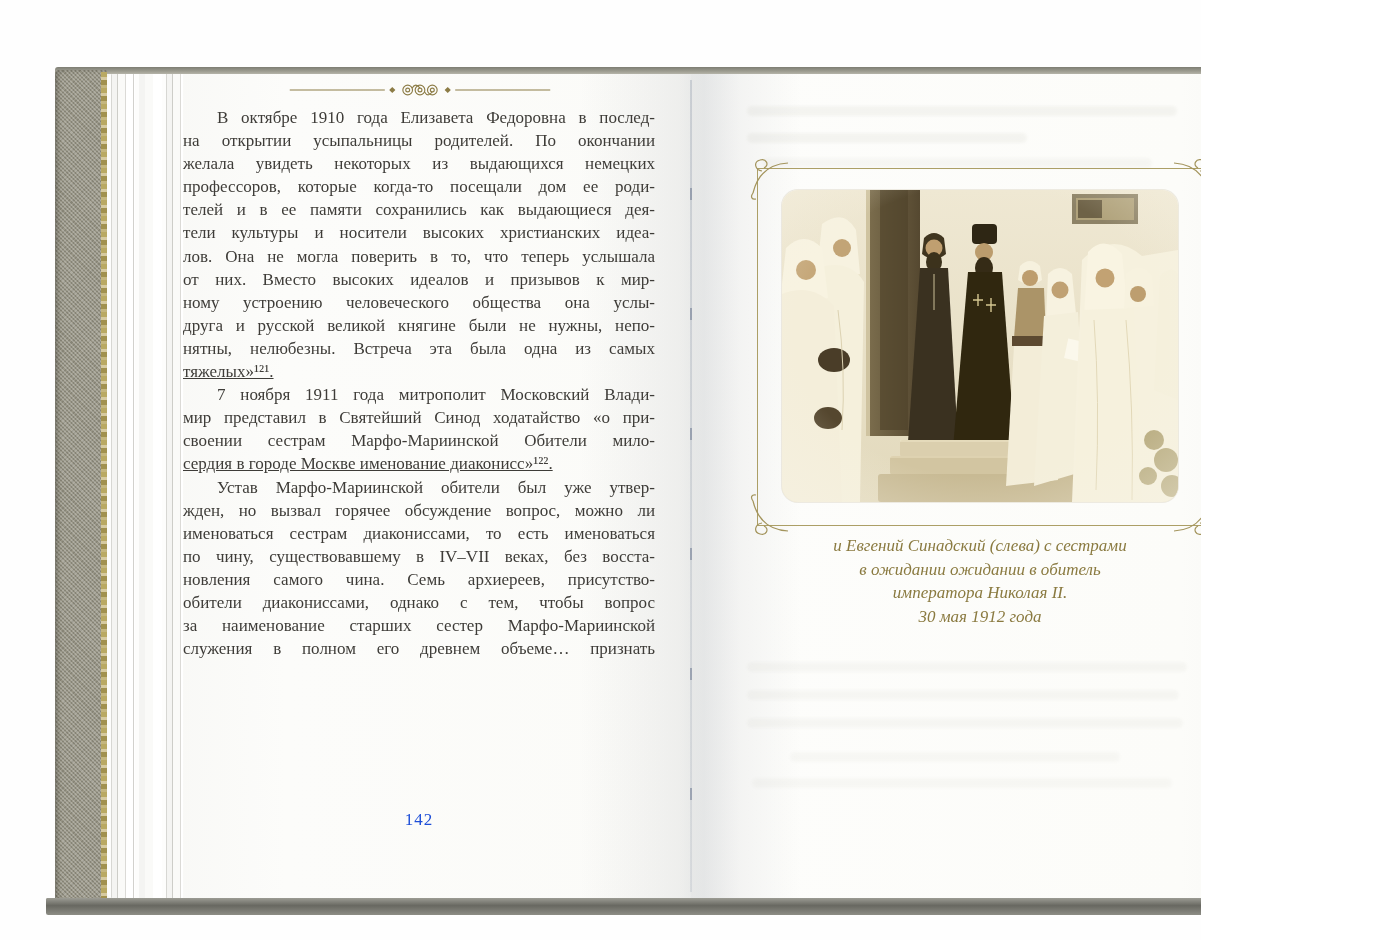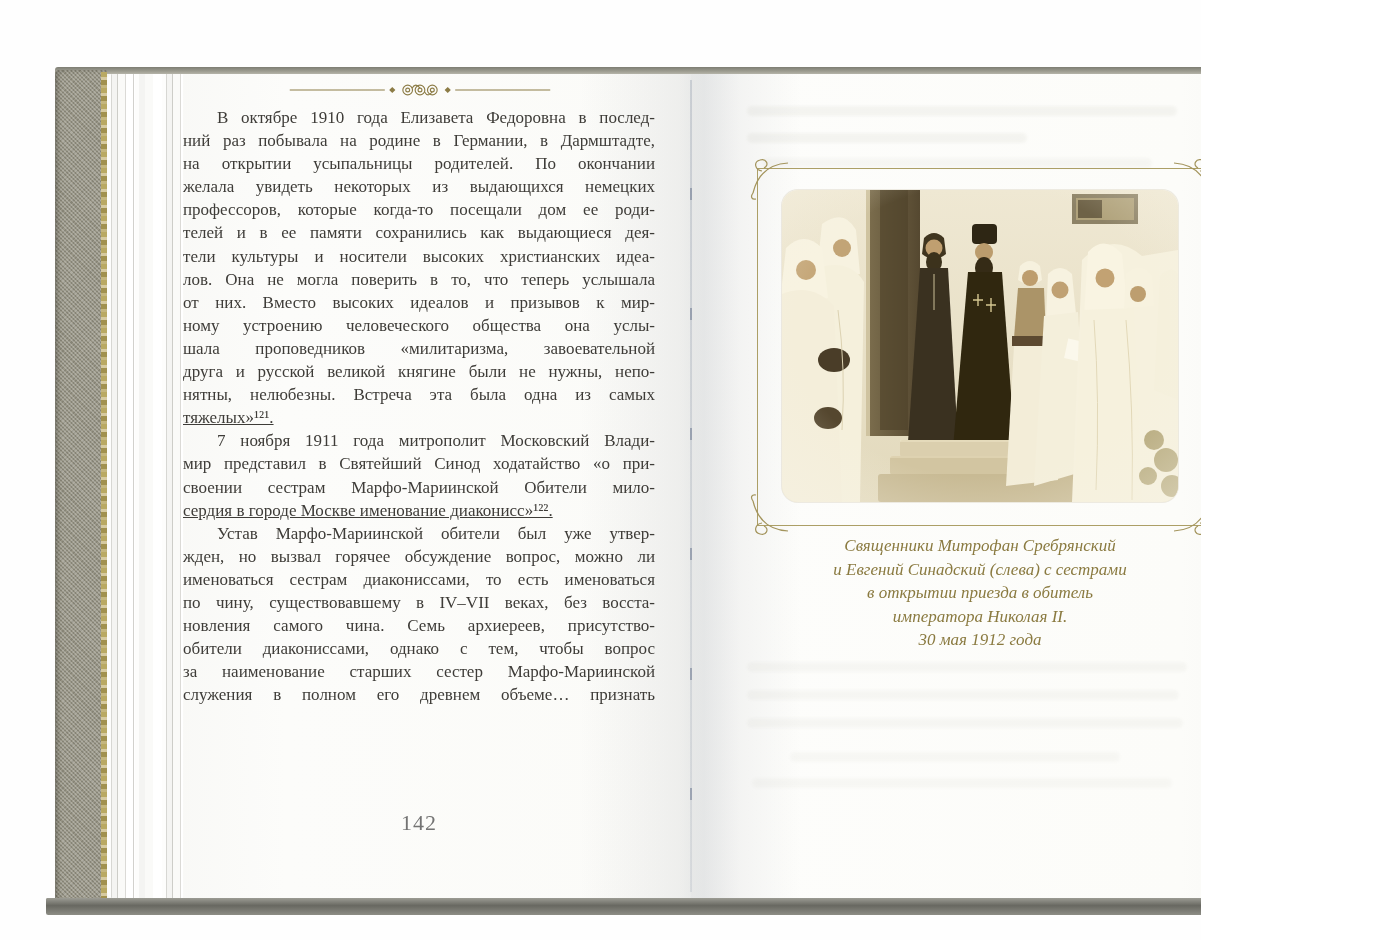--- a/index.html
+++ b/index.html
@@ -45,21 +45,21 @@
       linear-gradient(to bottom,rgba(150,160,175,.38),rgba(150,160,175,.22));}
   
   .divider{position:absolute;left:288px;top:80px;width:264px;height:20px;}
   .left-text{position:absolute;left:183px;top:106px;width:472px;color:#3e3c38;
     font-size:17px;line-height:23.1px;}
   .para{margin:0;}
   .tline{text-align:justify;text-align-last:justify;white-space:normal;}
   .tline.first{text-indent:34px;}
   .tline.last{text-align-last:left;text-decoration:underline;}
   .page-num{position:absolute;left:183px;top:810px;width:472px;text-align:center;
-    color:#737373;font-size:22px;letter-spacing:1px;}
+    color:#1d4ed8;font-size:17px;letter-spacing:1px;}
   
   .bleed{position:absolute;background:#8a8a74;opacity:.07;border-radius:5px;filter:blur(1.6px);height:10px;}
   .photo-frame{position:absolute;left:757px;top:168px;width:446px;height:356px;
     border:1px solid #ac9f66;}
   .flourish{position:absolute;width:44px;height:44px;}
   .fl-tl{left:-13px;top:-13px;}
   .fl-tr{right:-13px;top:-13px;transform:scaleX(-1);}
   .fl-bl{left:-13px;bottom:-13px;transform:scaleY(-1);}
   .fl-br{right:-13px;bottom:-13px;transform:scale(-1,-1);}
   .photo{position:absolute;left:782px;top:190px;width:396px;height:312px;
@@ -101,30 +101,28 @@
     </g>
     <g fill="#8c7c46">
       <rect x="116" y="7.5" width="5" height="5" transform="rotate(45 118.5 10)"></rect>
       <rect x="179" y="7.5" width="5" height="5" transform="rotate(45 181.5 10)"></rect>
     </g>
   </svg>
 
   <div class="left-text">
       <div class="para">
         <div class="tline first">В октябре 1910 года Елизавета Федоровна в послед-</div>
-        <div class="tline">ний раз побывала на родине в Германии, в Дармштадте,</div>
         <div class="tline">на открытии усыпальницы родителей. По окончании</div>
         <div class="tline">желала увидеть некоторых из выдающихся немецких</div>
         <div class="tline">профессоров, которые когда-то посещали дом ее роди-</div>
         <div class="tline">телей и в ее памяти сохранились как выдающиеся дея-</div>
         <div class="tline">тели культуры и носители высоких христианских идеа-</div>
         <div class="tline">лов. Она не могла поверить в то, что теперь услышала</div>
         <div class="tline">от них. Вместо высоких идеалов и призывов к мир-</div>
         <div class="tline">ному устроению человеческого общества она услы-</div>
-        <div class="tline">шала проповедников «милитаризма, завоевательной</div>
         <div class="tline">друга и русской великой княгине были не нужны, непо-</div>
         <div class="tline">нятны, нелюбезны. Встреча эта была одна из самых</div>
         <div class="tline last">тяжелых»¹²¹.</div>
       </div>
       <div class="para">
         <div class="tline first">7 ноября 1911 года митрополит Московский Влади-</div>
         <div class="tline">мир представил в Святейший Синод ходатайство «о при-</div>
         <div class="tline">своении сестрам Марфо-Мариинской Обители мило-</div>
         <div class="tline last">сердия в городе Москве именование диаконисс»¹²².</div>
       </div>
@@ -269,20 +267,19 @@
         <circle cx="372" cy="250" r="10"></circle>
           <circle cx="384" cy="270" r="12"></circle>
         <circle cx="366" cy="286" r="9"></circle>
           <circle cx="390" cy="296" r="11"></circle>
       </g>
       <rect width="396" height="312" fill="url(#vig)"></rect>
     </svg>
   </div>
 
   <div class="caption">
-      <div>Священники Митрофан Сребрянский</div>
       <div>и Евгений Синадский (слева) с сестрами</div>
-      <div>в открытии приезда в обитель</div>
+      <div>в ожидании ожидании в обитель</div>
       <div>императора Николая II.</div>
       <div>30 мая 1912 года</div>
     </div>
 
 </div>
 
 </body></html>

